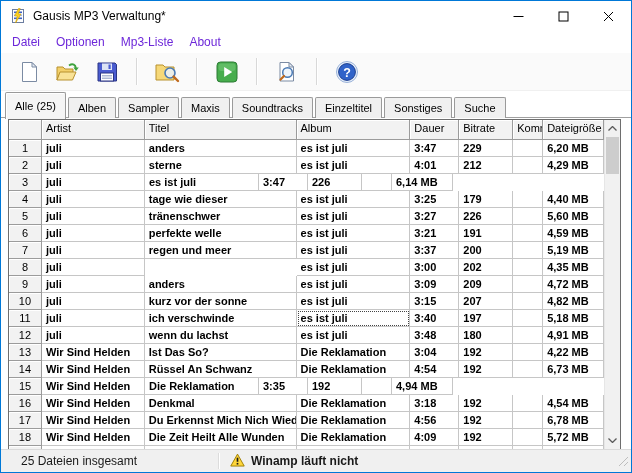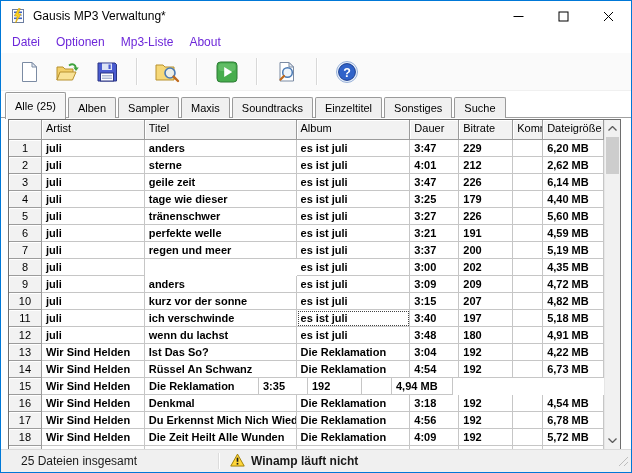--- a/index.html
+++ b/index.html
@@ -211,26 +211,25 @@
           <div class="cell" style="width: 61px;">6,20 MB</div>
         </div>
         <div class="grow">
           <div class="cell fixed num" style="width: 33px;">2</div>
           <div class="cell" style="width: 103px;">juli</div>
           <div class="cell" style="width: 152px;">sterne</div>
           <div class="cell" style="width: 114px;">es ist juli</div>
           <div class="cell" style="width: 49px;">4:01</div>
           <div class="cell" style="width: 54px;">212</div>
           <div class="cell" style="width: 30px;"></div>
-          <div class="cell" style="width: 61px;">2,62 MB</div>
+          <div class="cell" style="width: 61px;">4,29 MB</div>
         </div>
         <div class="grow">
           <div class="cell fixed num" style="width: 33px;">3</div>
           <div class="cell" style="width: 103px;">juli</div>
-          <div class="cell" style="width: 152px;">geile zeit</div>
           <div class="cell" style="width: 114px;">es ist juli</div>
           <div class="cell" style="width: 49px;">3:47</div>
           <div class="cell" style="width: 54px;">226</div>
           <div class="cell" style="width: 30px;"></div>
           <div class="cell" style="width: 61px;">6,14 MB</div>
         </div>
         <div class="grow">
           <div class="cell fixed num" style="width: 33px;">4</div>
           <div class="cell" style="width: 103px;">juli</div>
           <div class="cell" style="width: 152px;">tage wie dieser</div>

